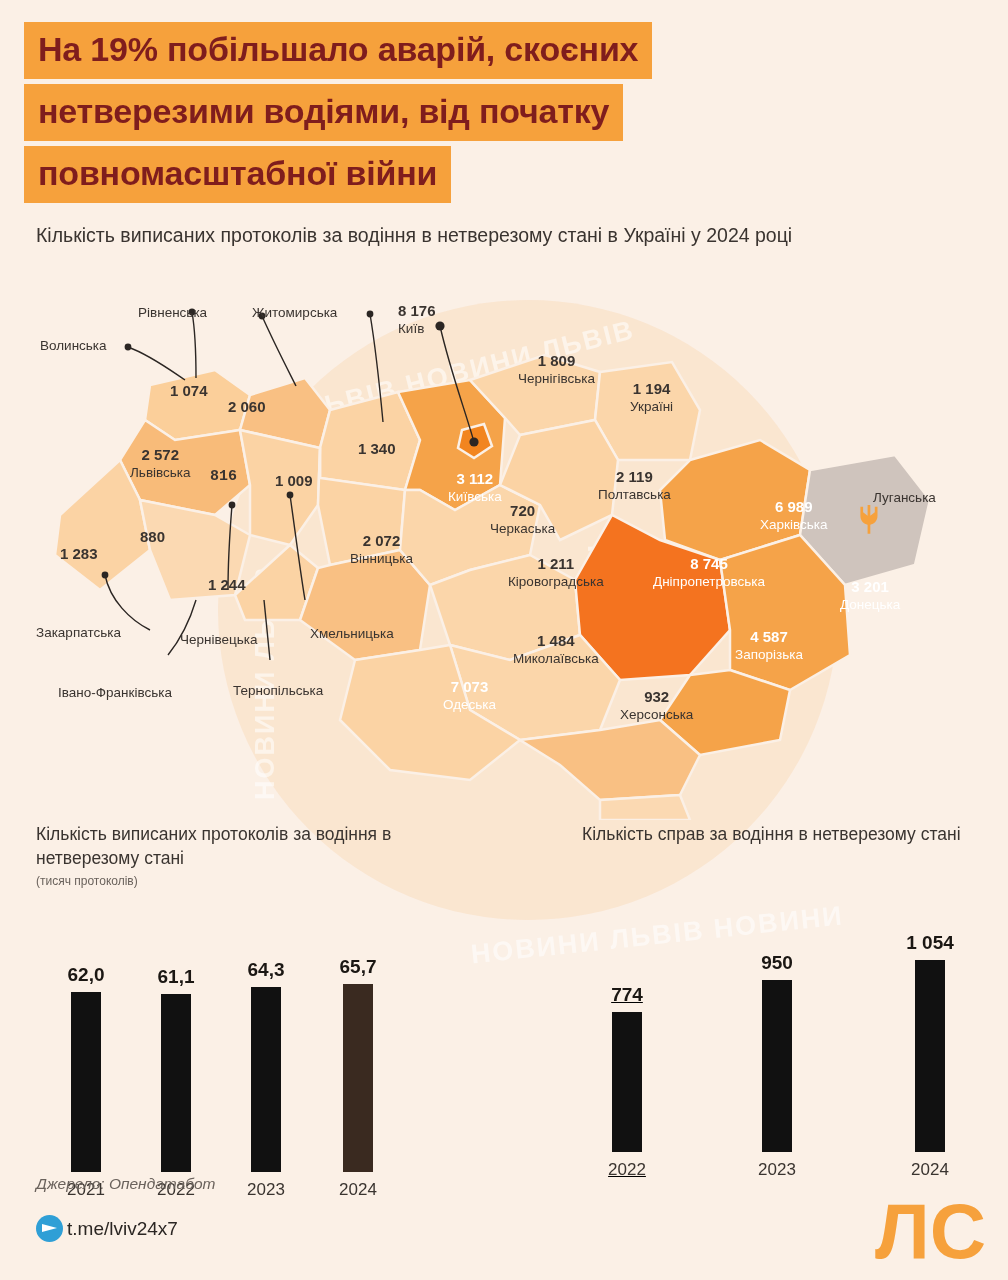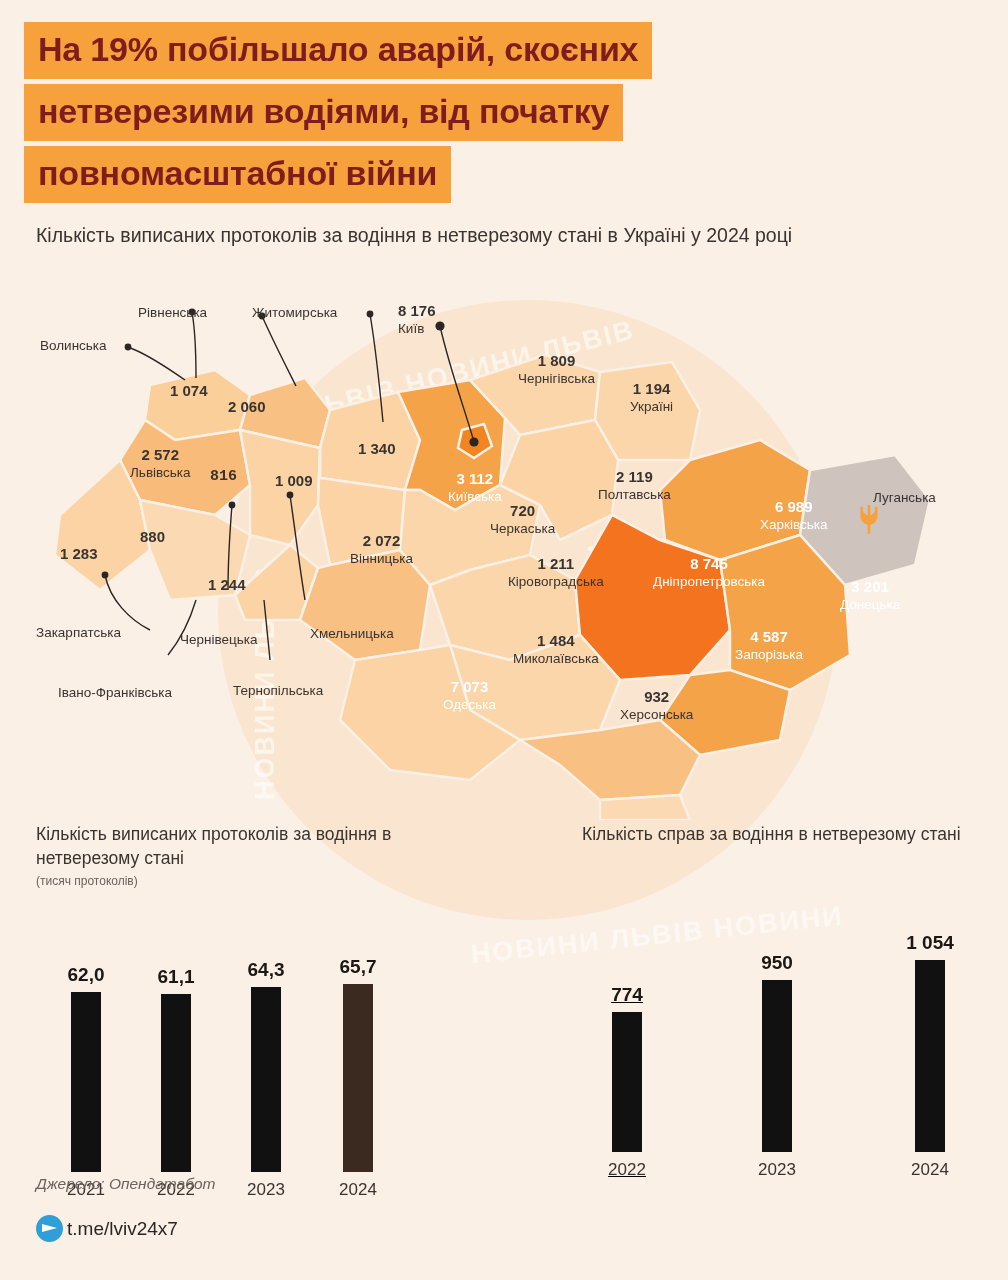--- a/index.html
+++ b/index.html
@@ -348,14 +348,17 @@
         <div class="bar-year">2024</div>
       </div>
     </div>
   </div>
 
   <div class="source">Джерело: Опендатабот</div>
   <div class="tg">
     <span class="tg-ico"></span>
     <span class="tg-txt">t.me/lviv24x7</span>
   </div>
+  <div class="logo">
+    <span class="logo-l">ЛС</span>
+  </div>
 
 </div>
 
 </body></html>

